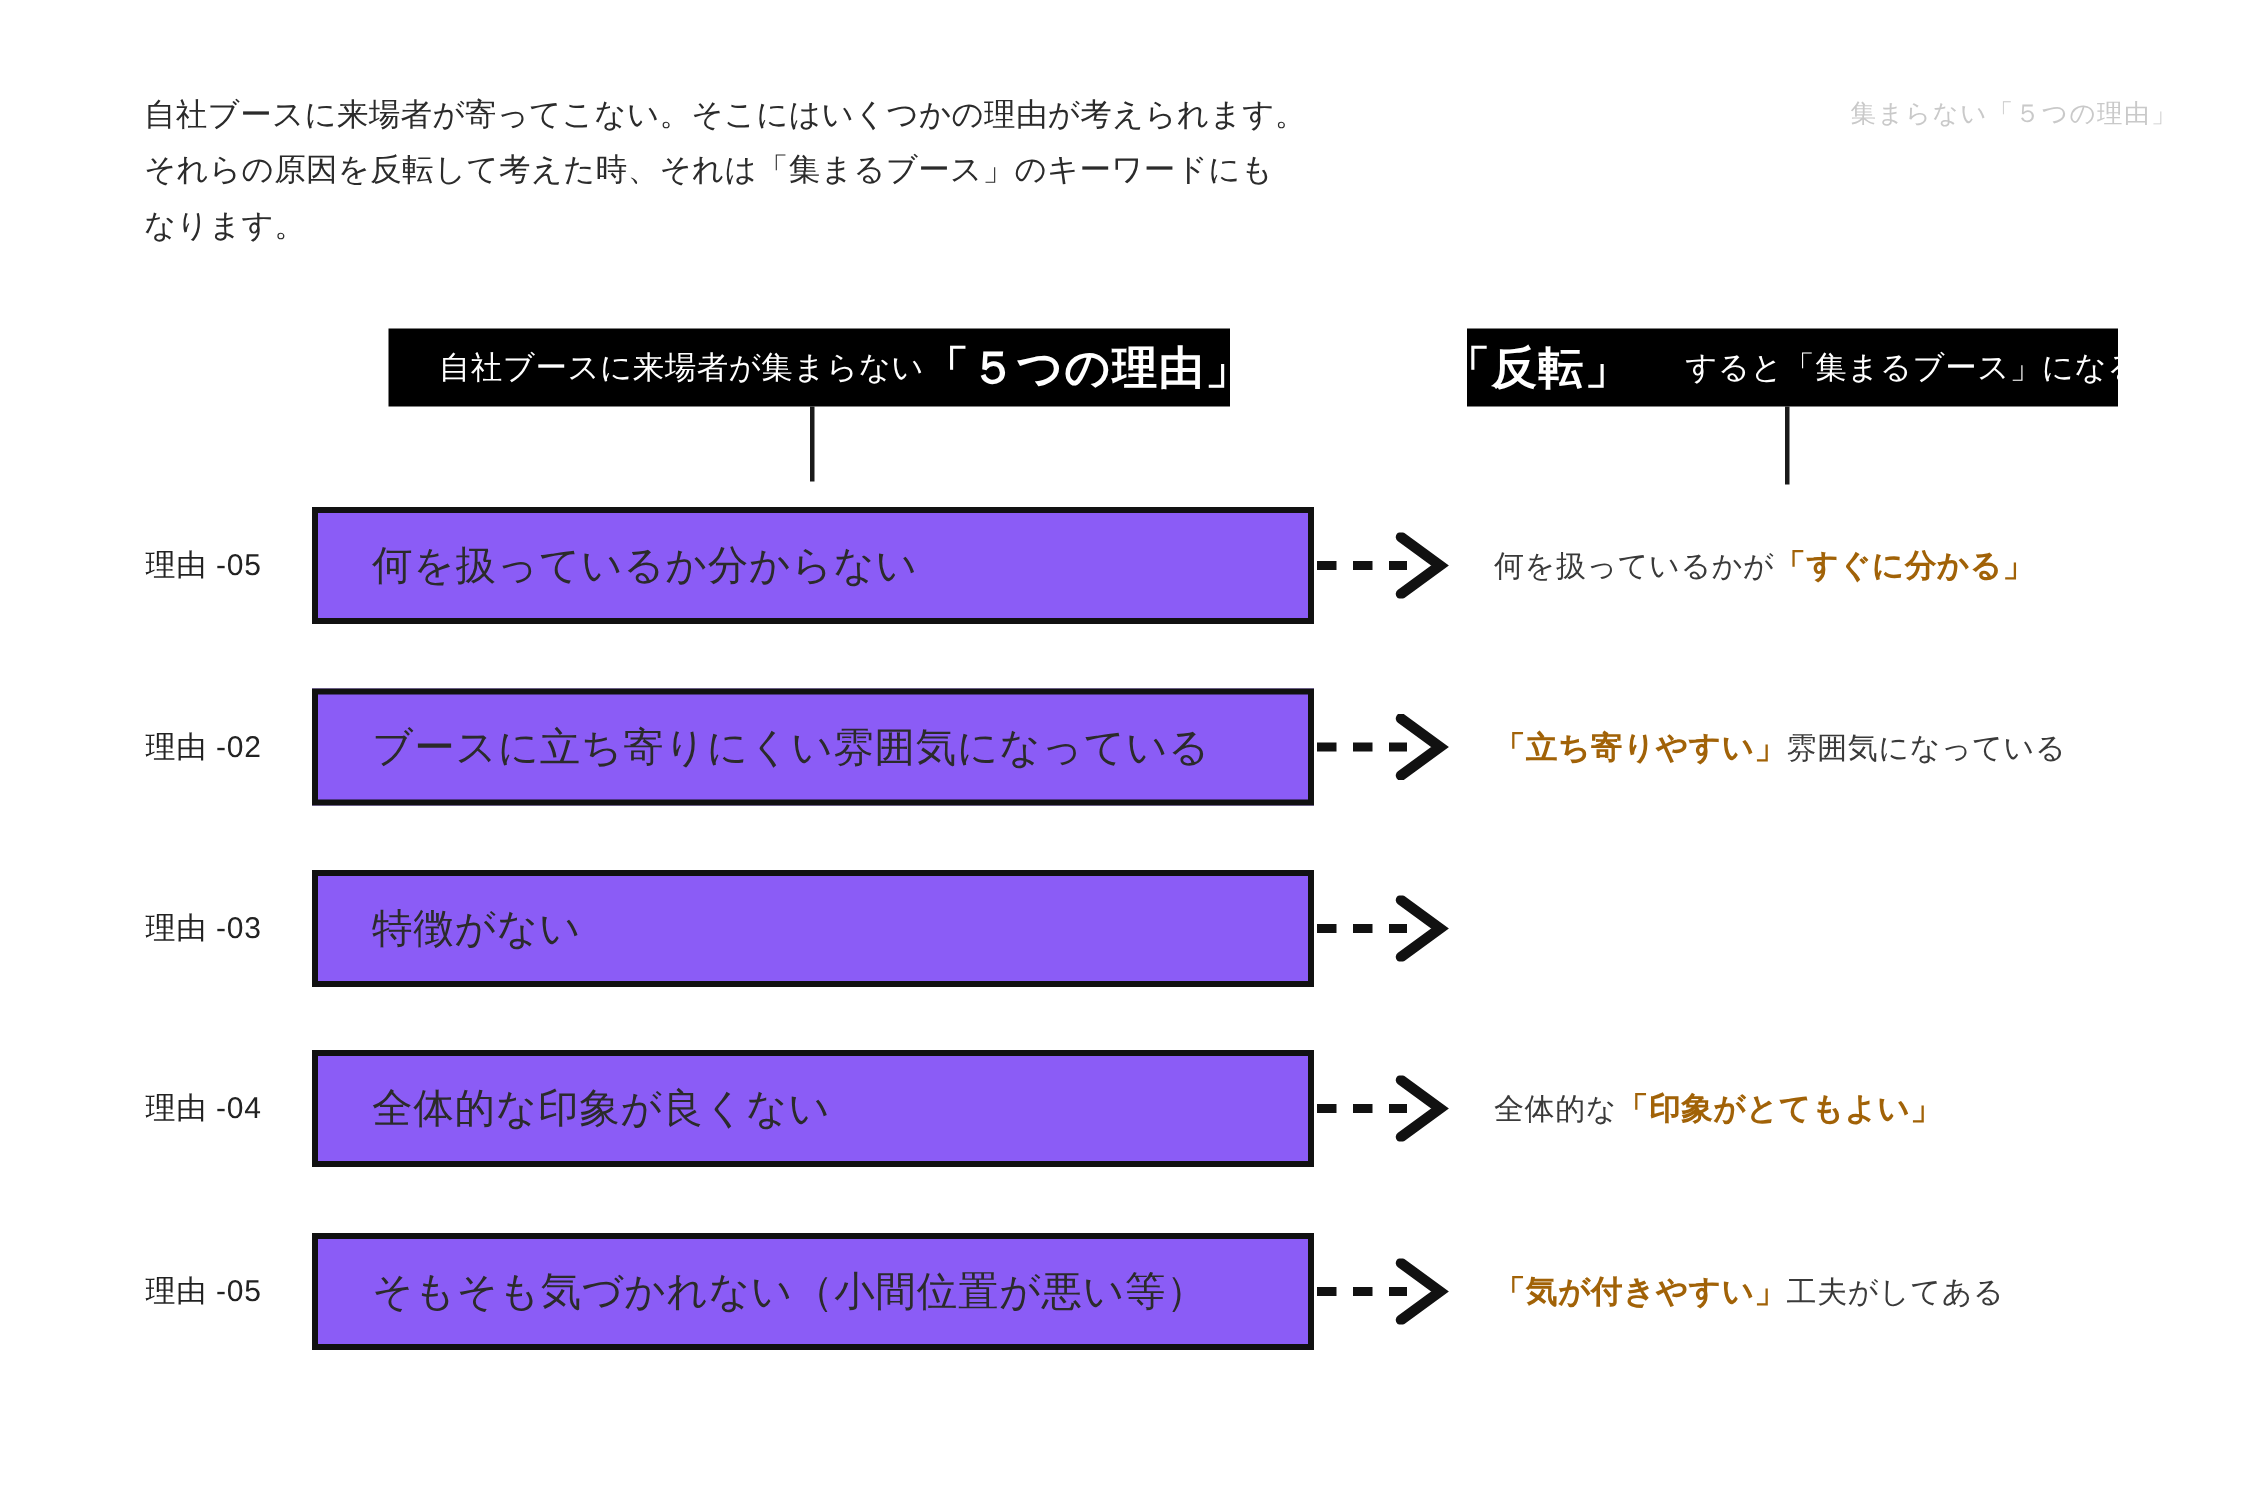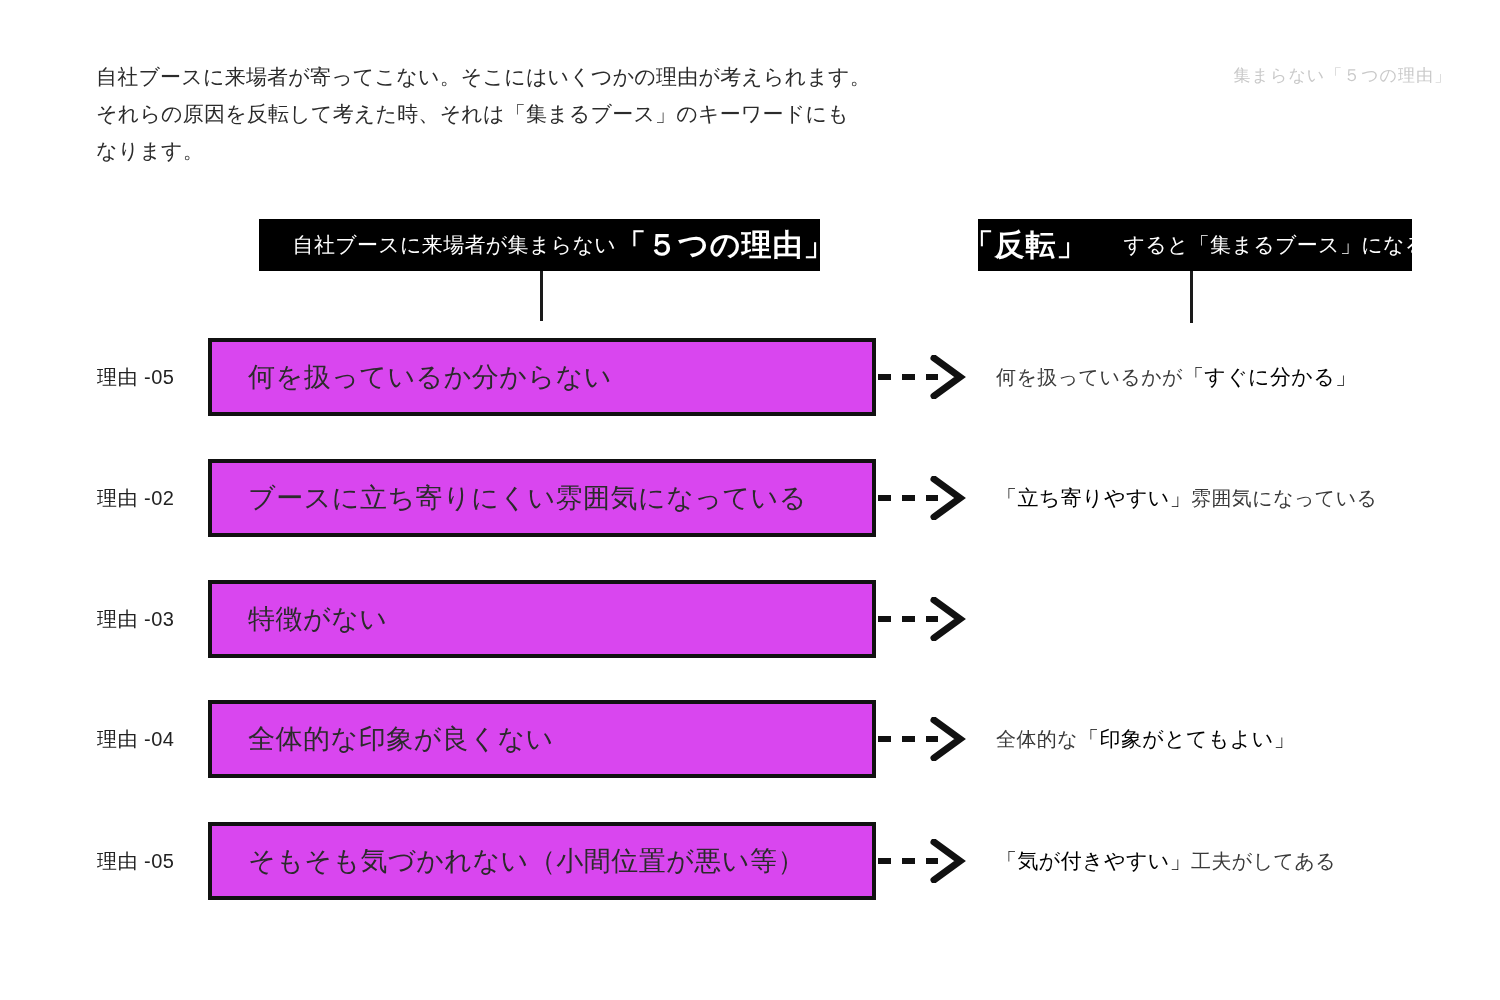--- a/index.html
+++ b/index.html
@@ -103,21 +103,21 @@
     letter-spacing: 0.5px;
     white-space: nowrap;
   }
   .reason-box {
     position: absolute;
     left: 208px;
     top: 0;
     width: 668px;
     height: 78px;
     border: 4px solid #111111;
-    background: #d946ef;
+    background: #8b5cf6;
     box-sizing: border-box;
     display: flex;
     align-items: center;
   }
   .reason-text {
     padding-left: 36px;
     font-size: 27px;
     color: #2b2b2b;
     letter-spacing: 0.5px;
     white-space: nowrap;
@@ -139,22 +139,22 @@
     position: absolute;
     left: 996px;
     top: 50%;
     transform: translateY(-50%);
     font-size: 20px;
     color: #3a3a3a;
     letter-spacing: 0.4px;
     white-space: nowrap;
   }
   .flip-strong {
-    font-weight: normal;
-    color: #000000;
+    font-weight: bold;
+    color: #a16207;
     font-size: 21px;
   }
 </style>
 </head>
 <body>
 
 <div class="intro">
   <div>自社ブースに来場者が寄ってこない。そこにはいくつかの理由が考えられます。</div>
   <div>それらの原因を反転して考えた時、それは「集まるブース」のキーワードにも</div>
   <div>なります。</div>

